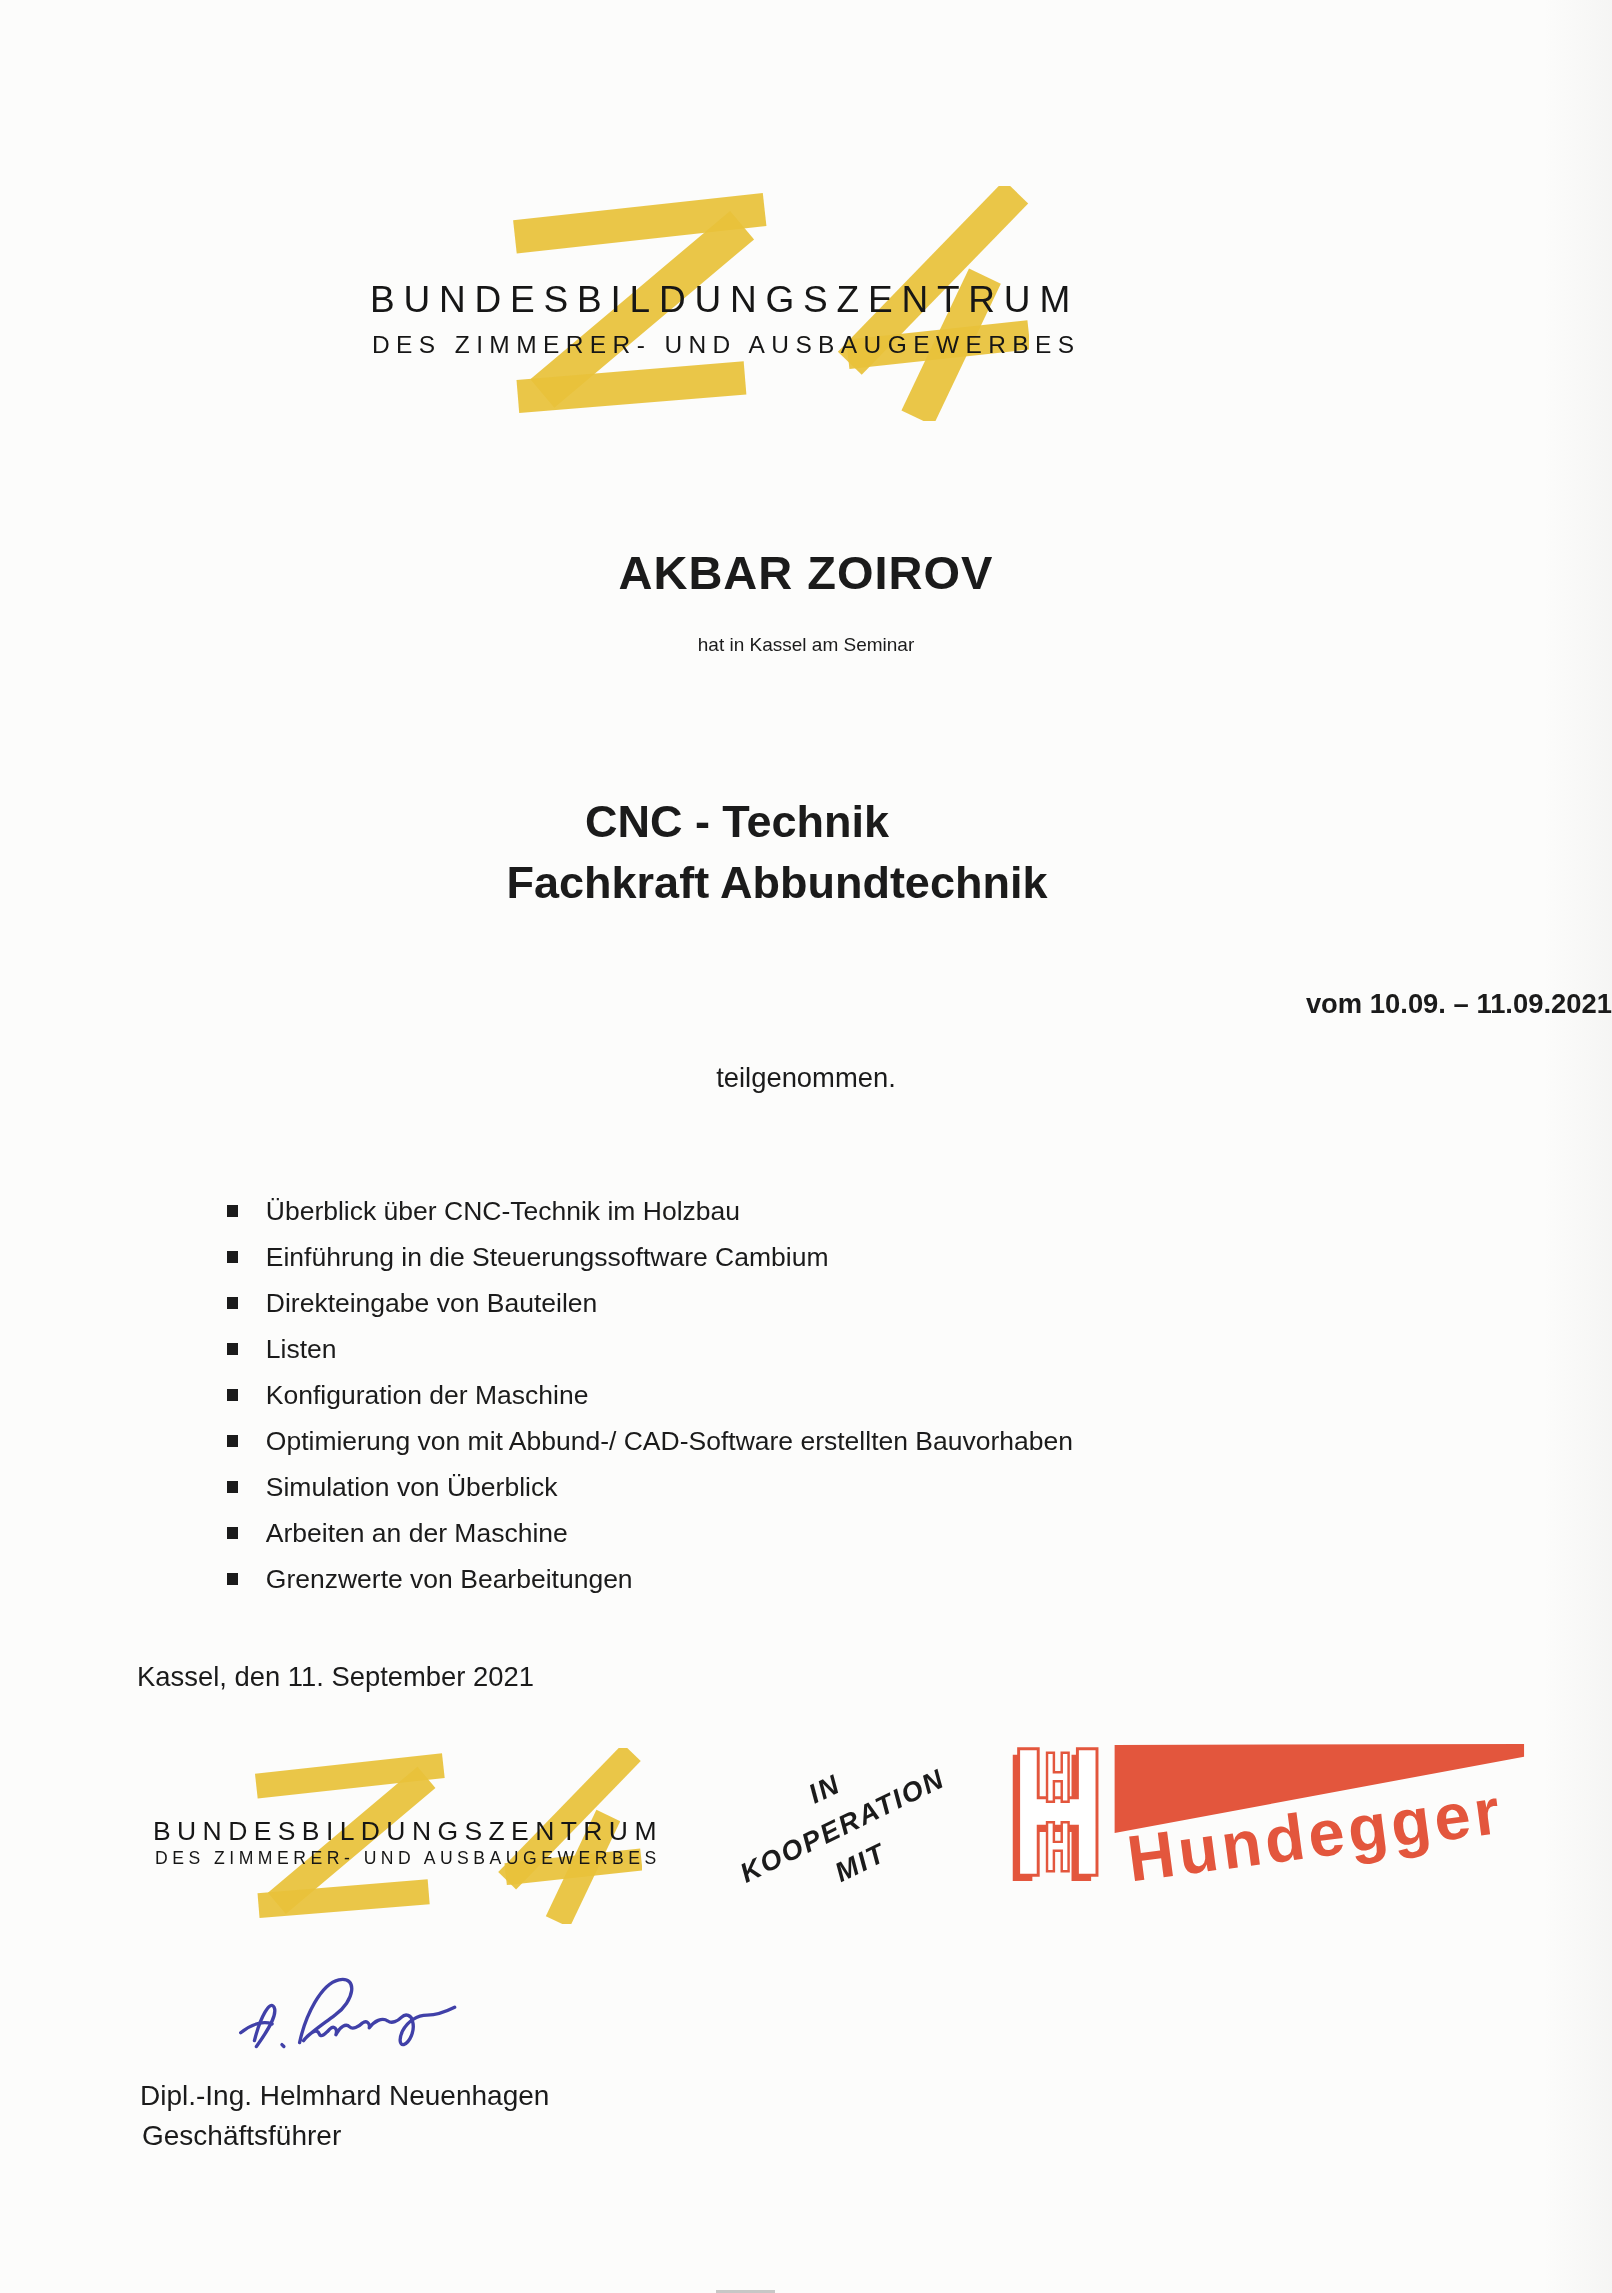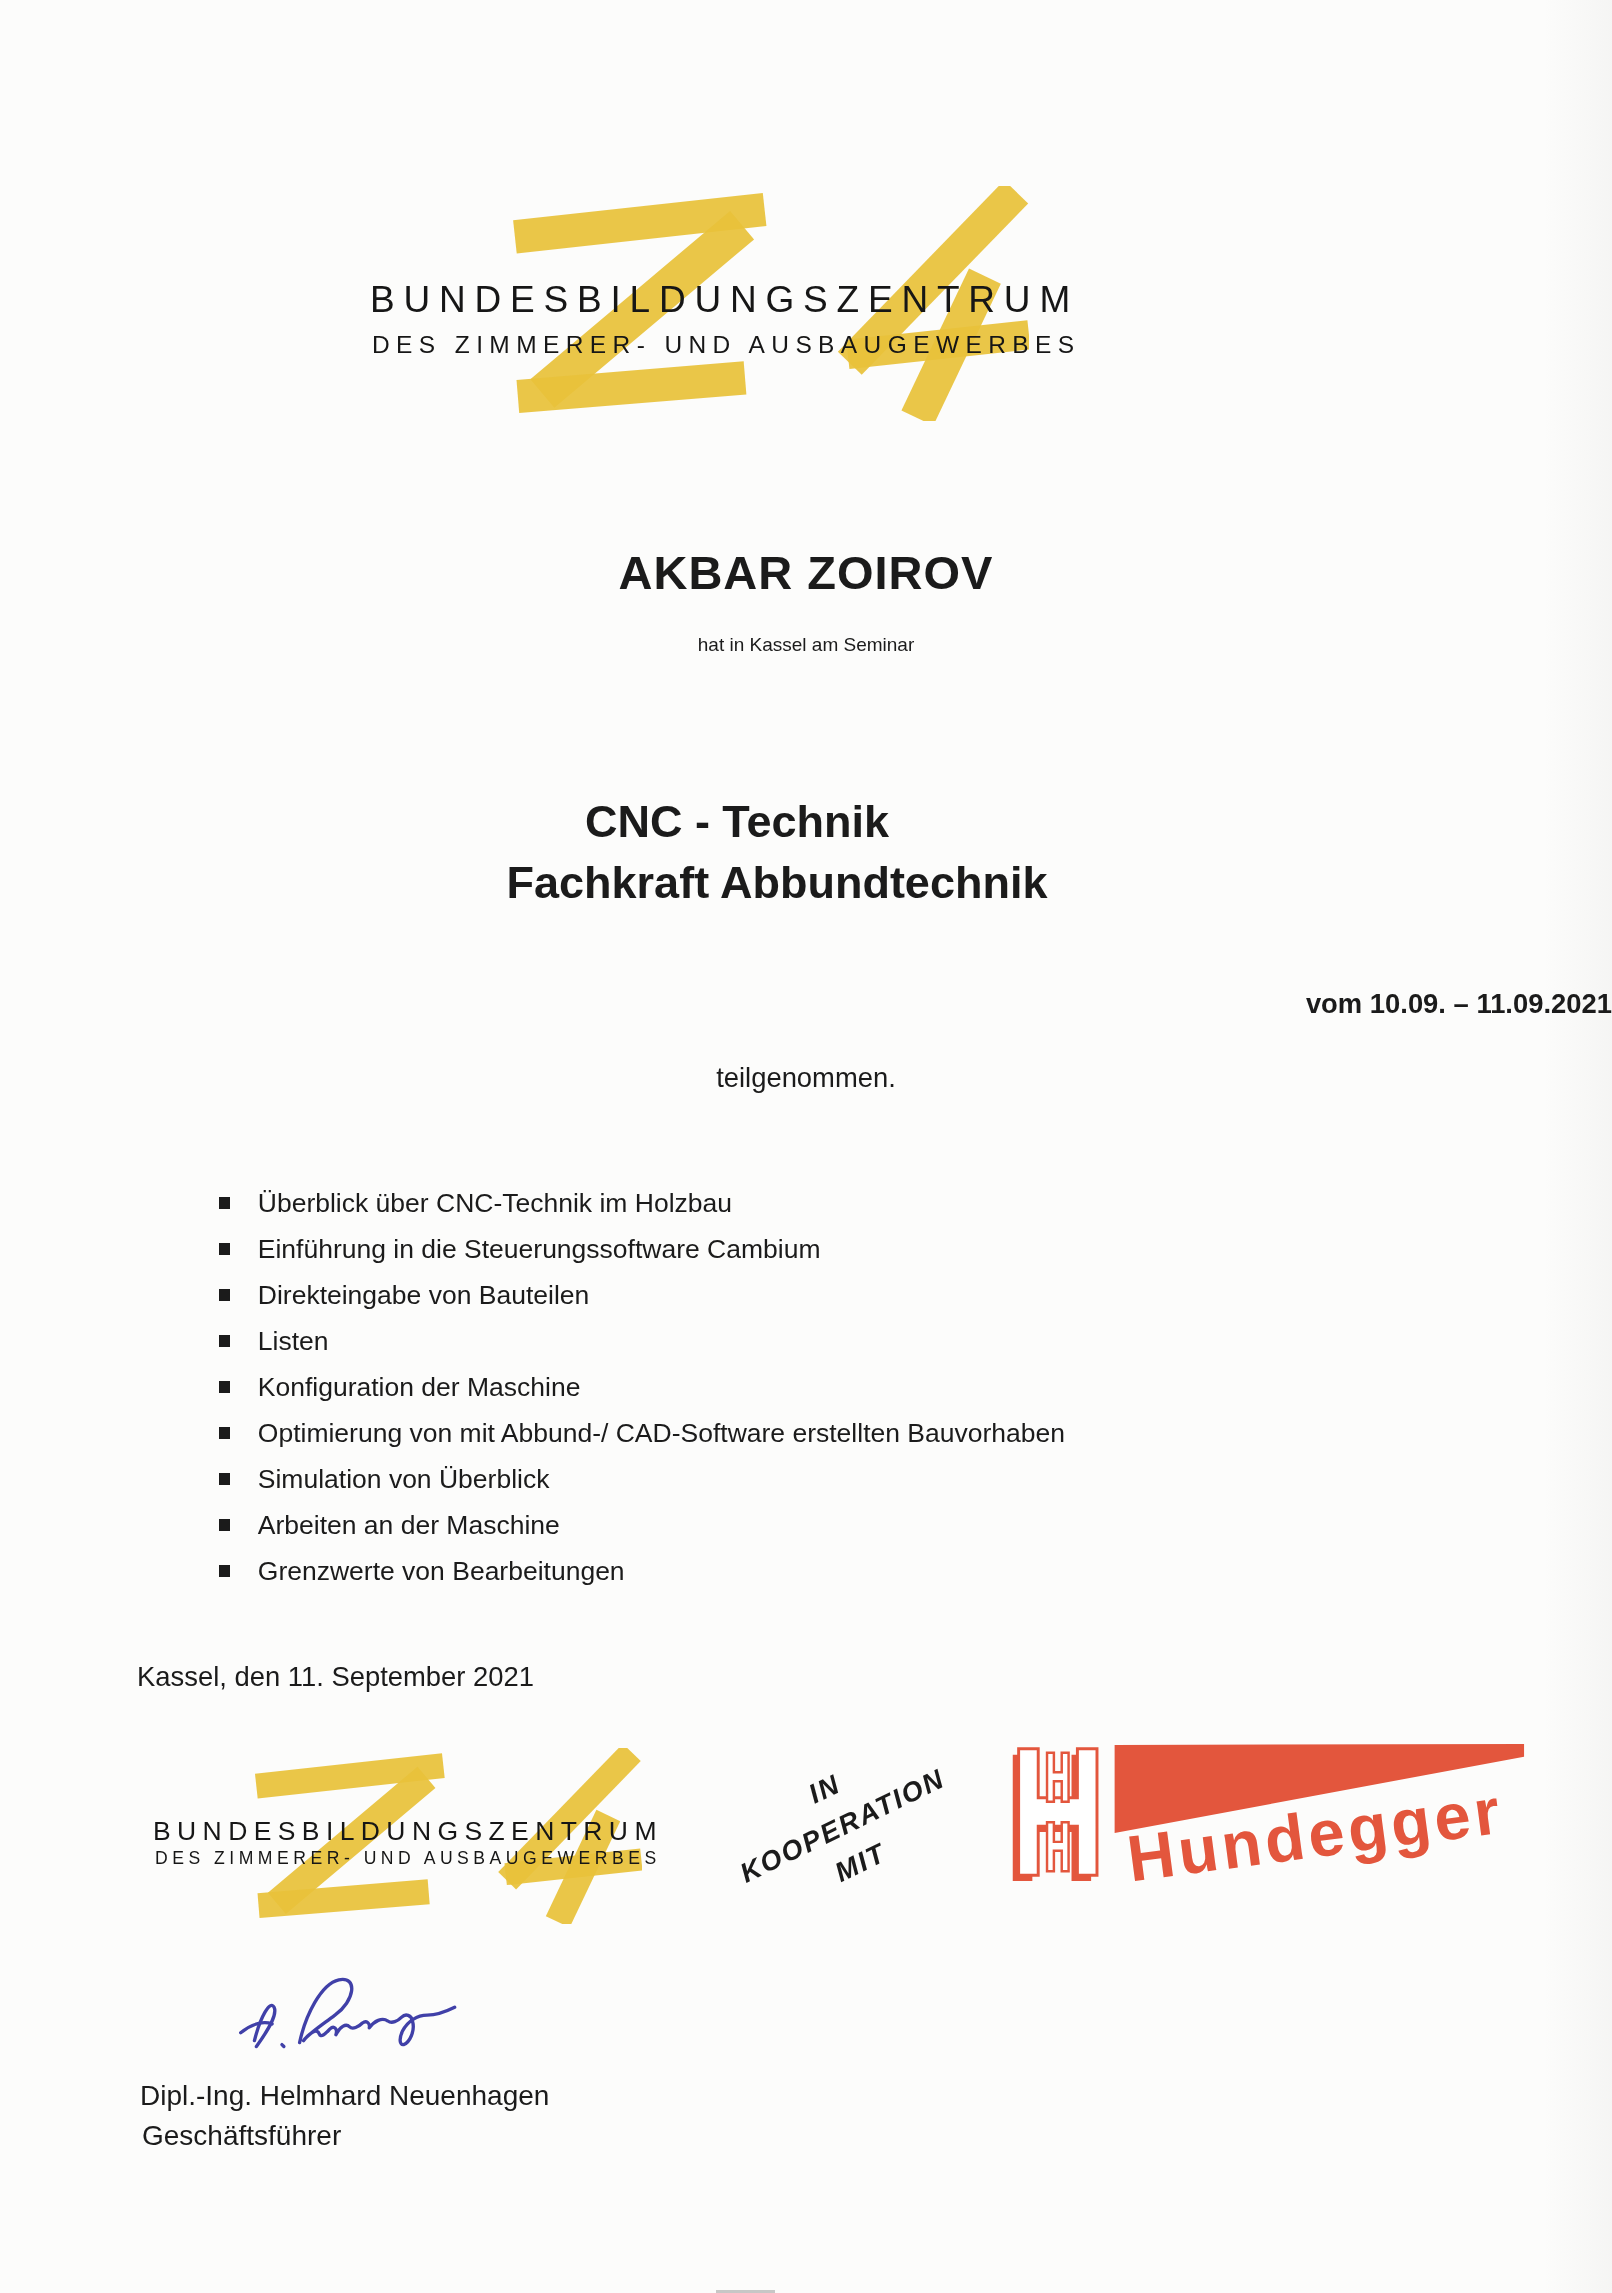--- a/index.html
+++ b/index.html
@@ -22,21 +22,21 @@
   .mark-lg{top:186px;left:510px;width:519px;height:235px;}
 
   
   .recipient{top:545px;font-size:47px;font-weight:bold;letter-spacing:1px;}
   .intro{top:634px;font-size:19px;}
   .sem1{top:796px;font-size:45px;font-weight:bold;transform:translateX(-69px);}
   .sem2{top:857px;font-size:45px;font-weight:bold;transform:translateX(-29px);}
   .daterange{top:988px;font-size:27.4px;font-weight:bold;text-align:right;}
   .participation{top:1062px;font-size:27.4px;}
 
-  ul.topics{list-style:none;margin:8px;padding:0;position:absolute;top:1172px;left:211px;}
+  ul.topics{list-style:none;margin:16px;padding:0;position:absolute;top:1172px;left:211px;}
   ul.topics li{height:46px;display:flex;align-items:center;font-size:26.5px;}
   .sq{width:10.8px;height:11.8px;background:#1b1b1b;margin-right:28px;flex:0 0 auto;}
 
   .placedate{top:1661px;left:137px;font-size:27.4px;}
 
   
   .mark-sm{top:1748px;left:252px;width:390px;height:176px;}
   .org-name-sm{top:1816px;left:153px;font-size:26.5px;letter-spacing:6.4px;color:#161616;}
   .org-sub-sm{top:1848px;left:155px;font-size:17.6px;letter-spacing:4.5px;color:#161616;}
 

